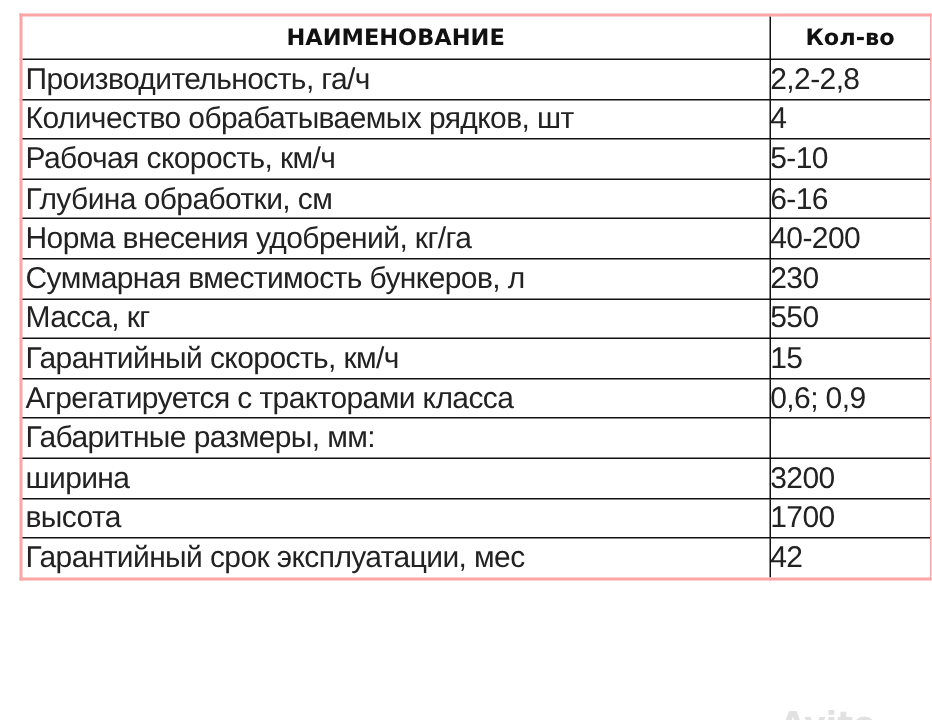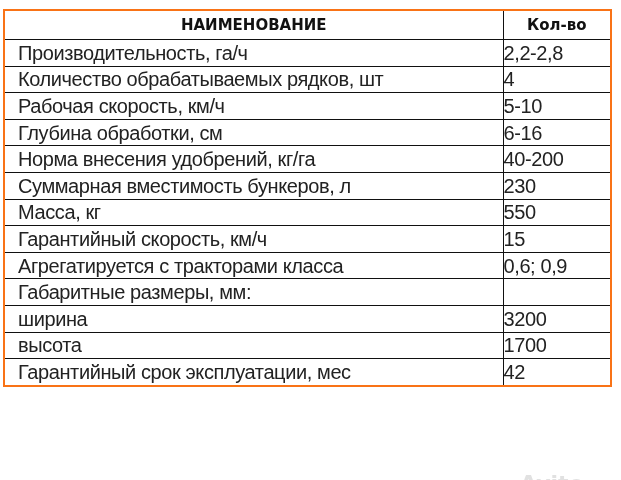--- a/index.html
+++ b/index.html
@@ -10,25 +10,25 @@
     body {
       width: 621px;
       height: 480px;
       position: relative;
       overflow: hidden;
       font-family: "Liberation Sans", sans-serif;
       color: #1a1a1a;
     }
     .spec-table {
       position: absolute;
-      left: 3px;
+      left: 13px;
       top: 9px;
       width: 607px;
       border-collapse: collapse;
-      border: 2px solid #f97316;
+      border: 2px solid #fca5a5;
       table-layout: fixed;
     }
     .spec-table col.name-col { width: 499px; }
     .spec-table col.qty-col { width: 108px; }
     .spec-table th, .spec-table td {
       border: 1.5px solid #111;
       padding: 0;
       overflow: hidden;
       white-space: nowrap;
     }
@@ -41,21 +41,21 @@
       color: #111;
     }
     .spec-table td {
       height: 25.6px;
       font-size: 20px;
       line-height: 24px;
       letter-spacing: -0.4px;
       color: #222;
     }
     .spec-table td.name {
-      padding-left: 13px;
+      padding-left: 2px;
       text-align: left;
     }
     .spec-table td.qty {
     }
     .watermark {
       position: absolute;
       left: 520px;
       top: 443px;
       font-family: "DejaVu Sans", sans-serif;
       font-size: 22px;

